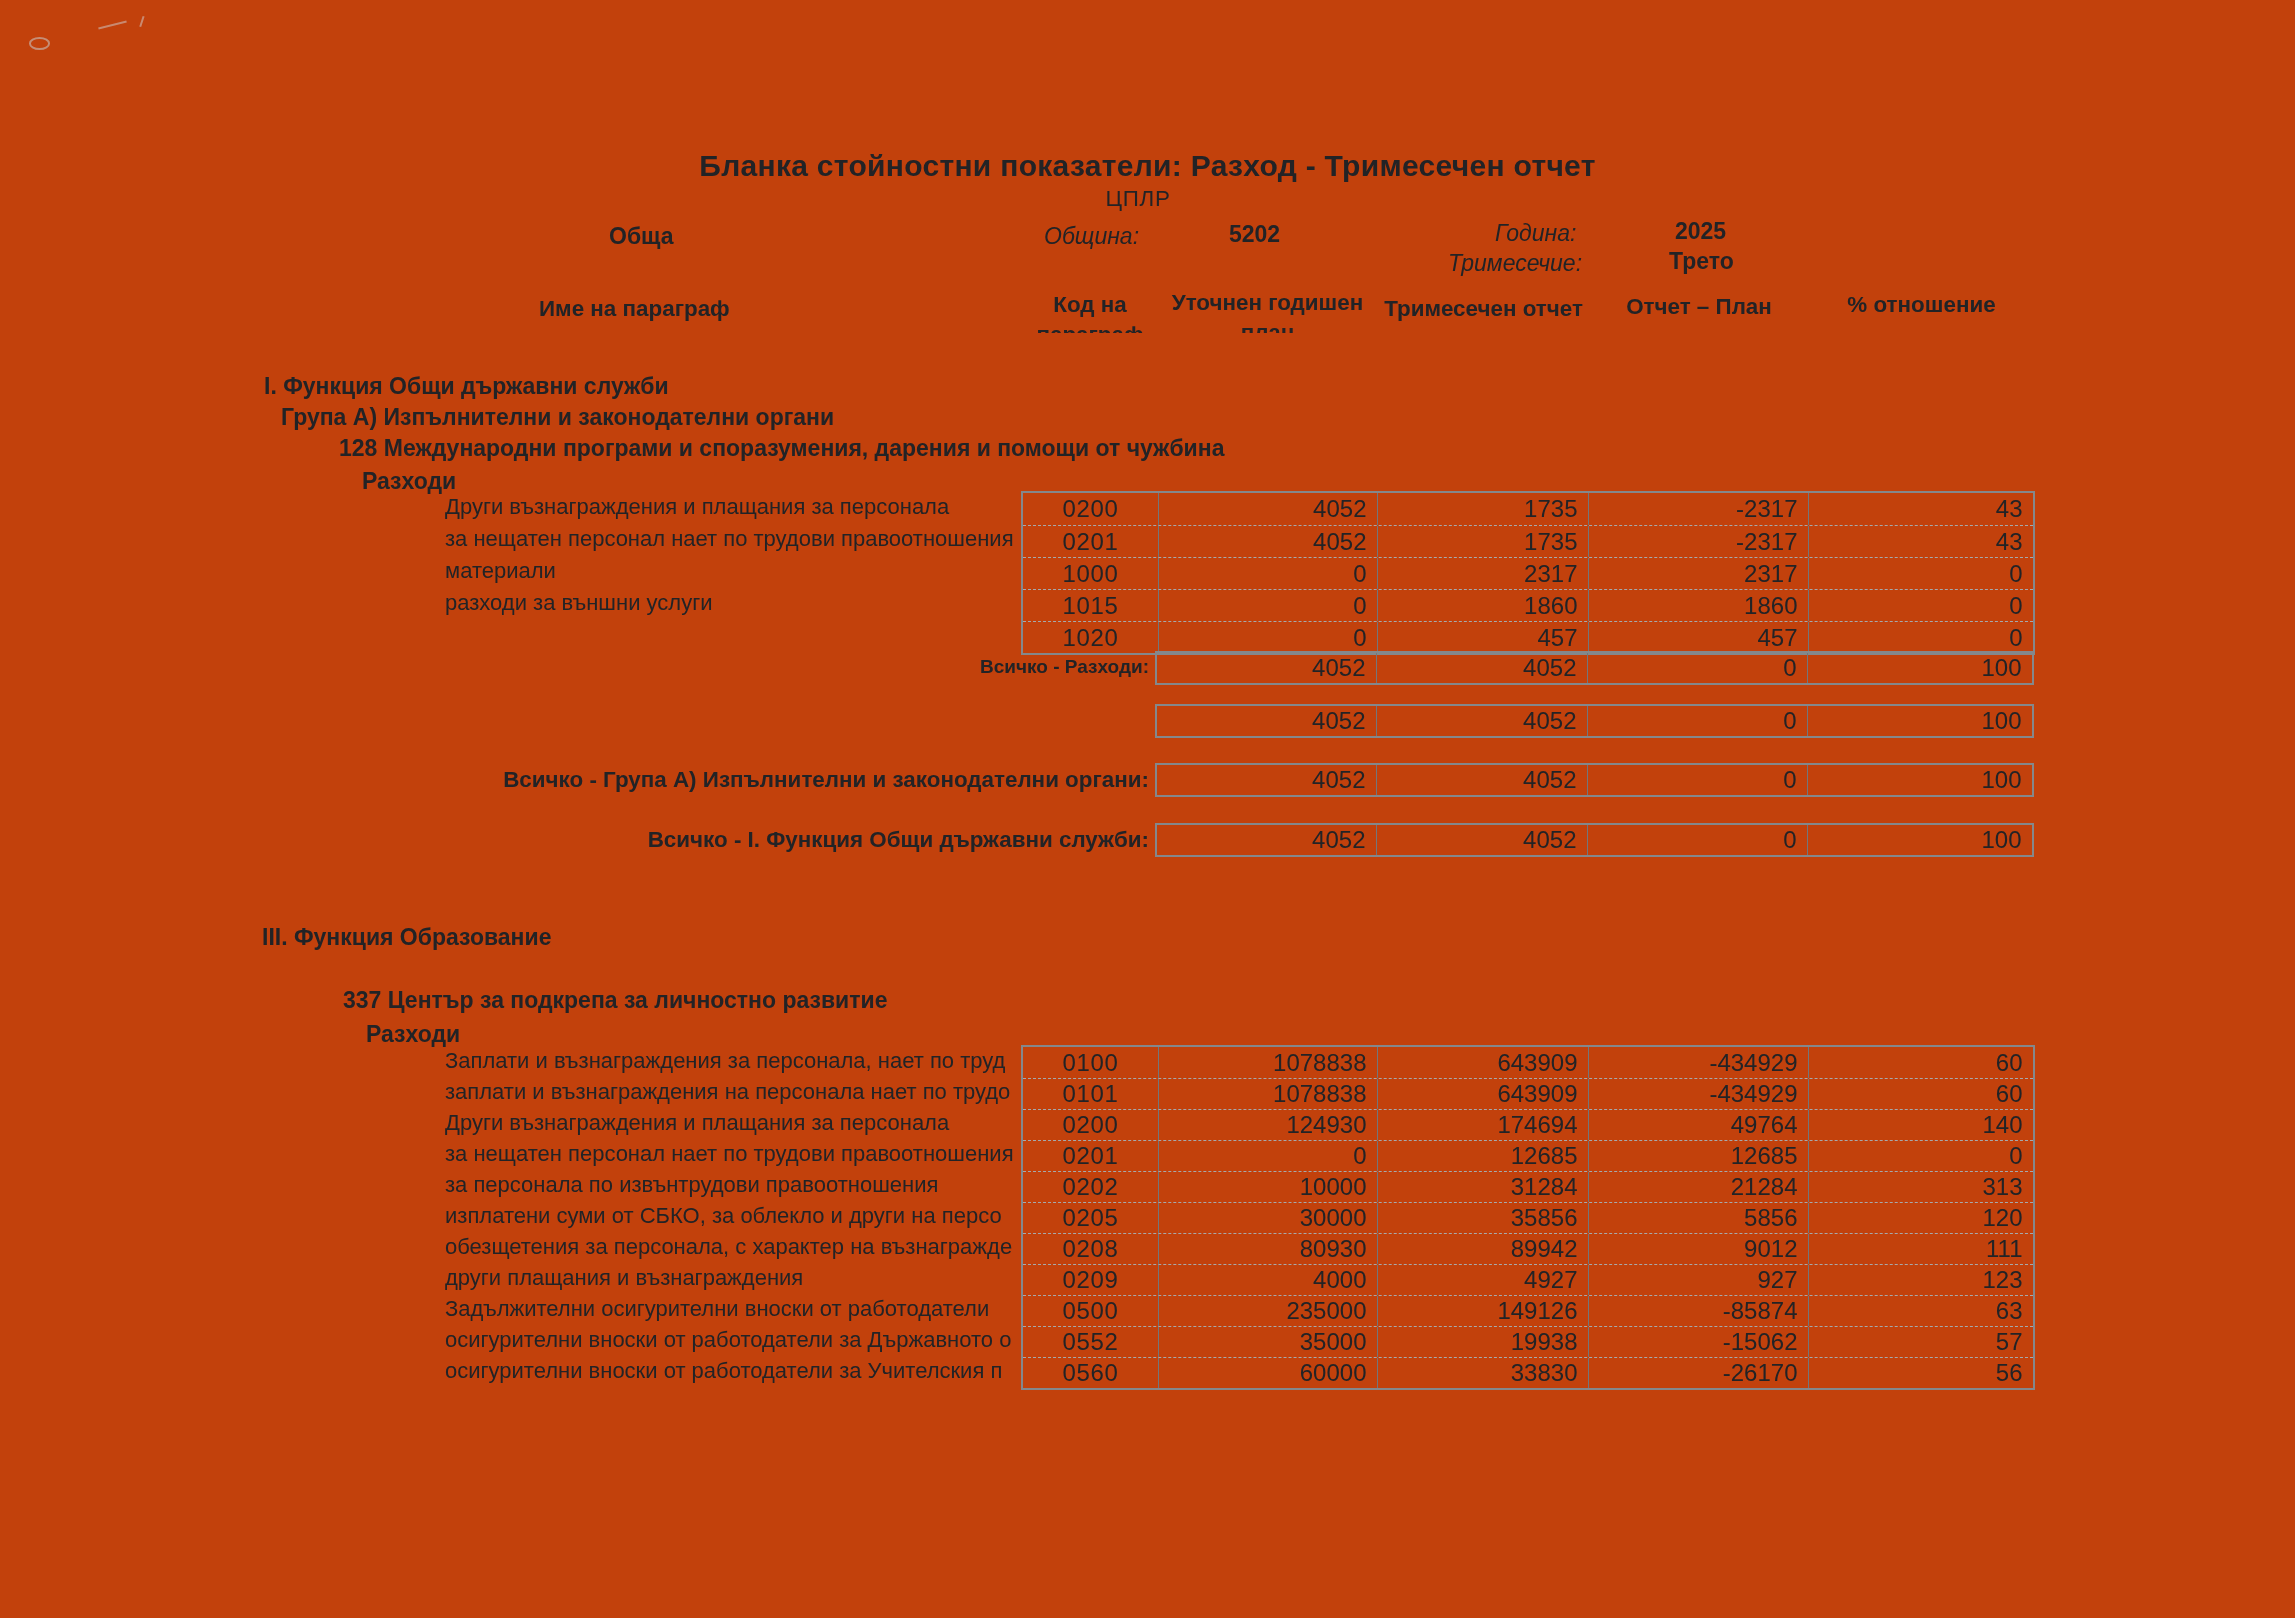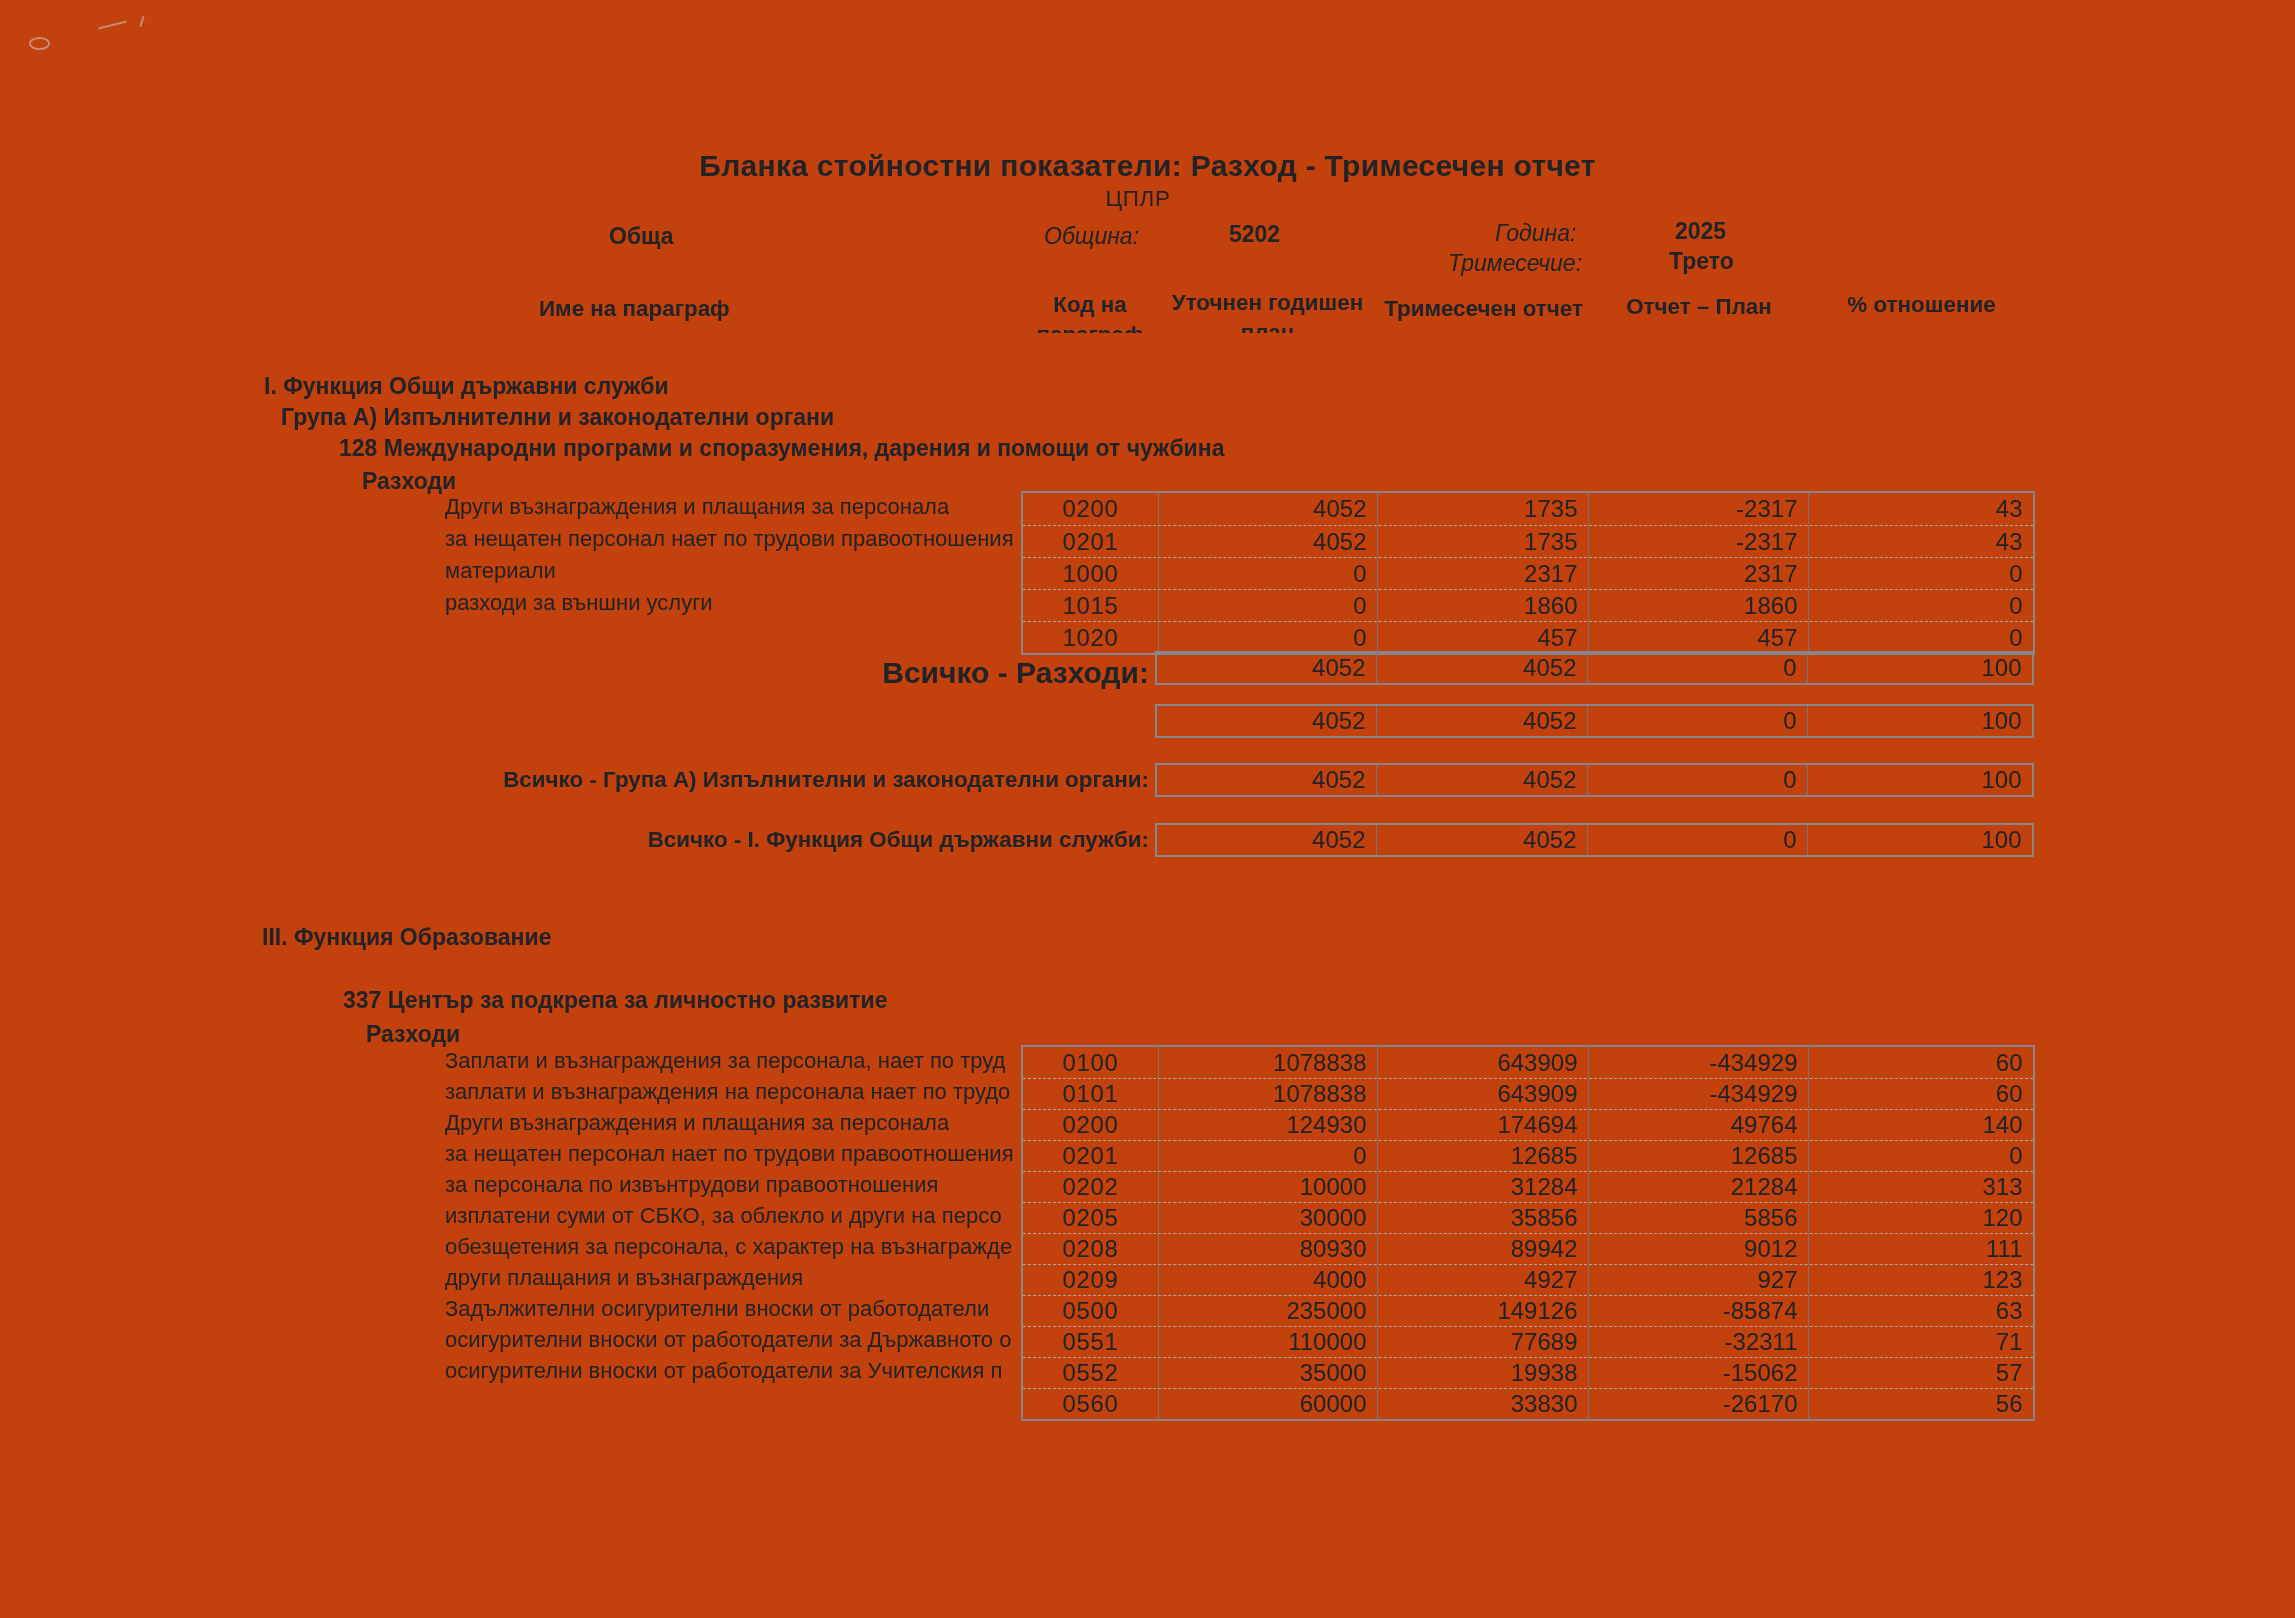--- a/index.html
+++ b/index.html
@@ -42,21 +42,21 @@
   .trow + .trow { border-top:1.3px dashed #a6a9ac; }
   .trow4 { display:grid; grid-template-columns:219px 211px 220px 225px;
            height:30px; }
   .cell { display:flex; align-items:center; box-sizing:border-box;
           overflow:hidden; }
   .cell + .cell { border-left:1.3px solid #73767a; }
   .cell.code { justify-content:center; font-size:24px; letter-spacing:0.7px; }
   .cell.num  { justify-content:flex-end; padding-right:10.5px; font-size:24px; }
 
   
-  .tot-label { font-size:30px; font-weight:bold; text-align:right;
+  .tot-label { font-size:19px; font-weight:bold; text-align:right;
                white-space:nowrap; }
   .sumbox { position:absolute; left:1155px; top:0;
             border:2px solid #84888c; }
   .sums { left:0; top:704px; width:2295px; }
   .sumrow { position:relative; height:37px; margin-bottom:22.4px; }
   .sumrow .sumlabel { position:absolute; left:198px; width:951px; top:4px;
                       font-size:22.4px; font-weight:bold; text-align:right;
                       white-space:nowrap; }
 
   
@@ -275,27 +275,20 @@
       <div class="cell num">123</div>
     </div>
       <div class="trow">
       <div class="cell code">0500</div>
       <div class="cell num">235000</div>
       <div class="cell num">149126</div>
       <div class="cell num">-85874</div>
       <div class="cell num">63</div>
     </div>
       <div class="trow">
-      <div class="cell code">0551</div>
-      <div class="cell num">110000</div>
-      <div class="cell num">77689</div>
-      <div class="cell num">-32311</div>
-      <div class="cell num">71</div>
-    </div>
-      <div class="trow">
       <div class="cell code">0552</div>
       <div class="cell num">35000</div>
       <div class="cell num">19938</div>
       <div class="cell num">-15062</div>
       <div class="cell num">57</div>
     </div>
       <div class="trow">
       <div class="cell code">0560</div>
       <div class="cell num">60000</div>
       <div class="cell num">33830</div>

